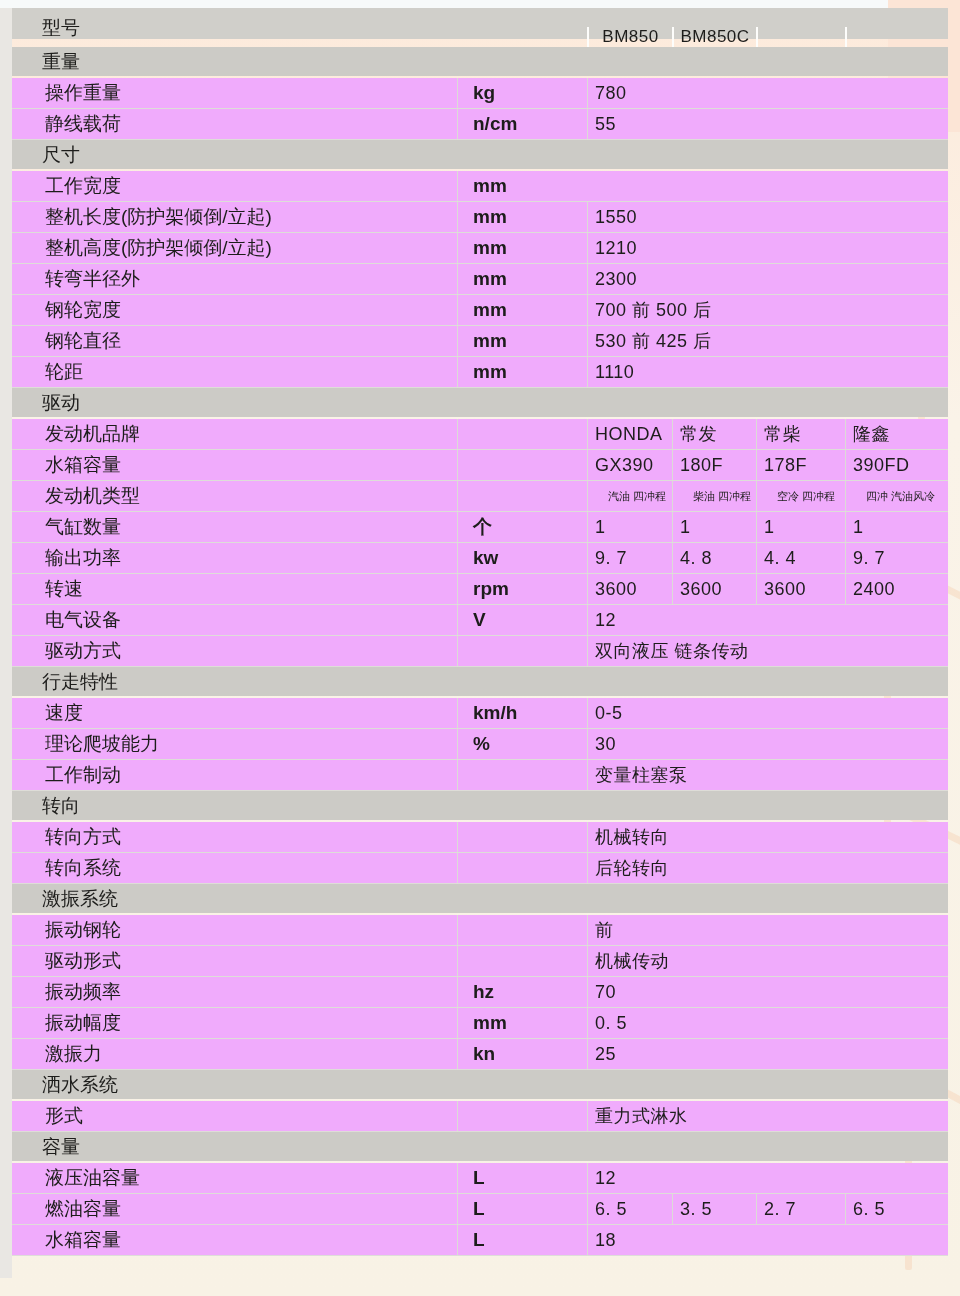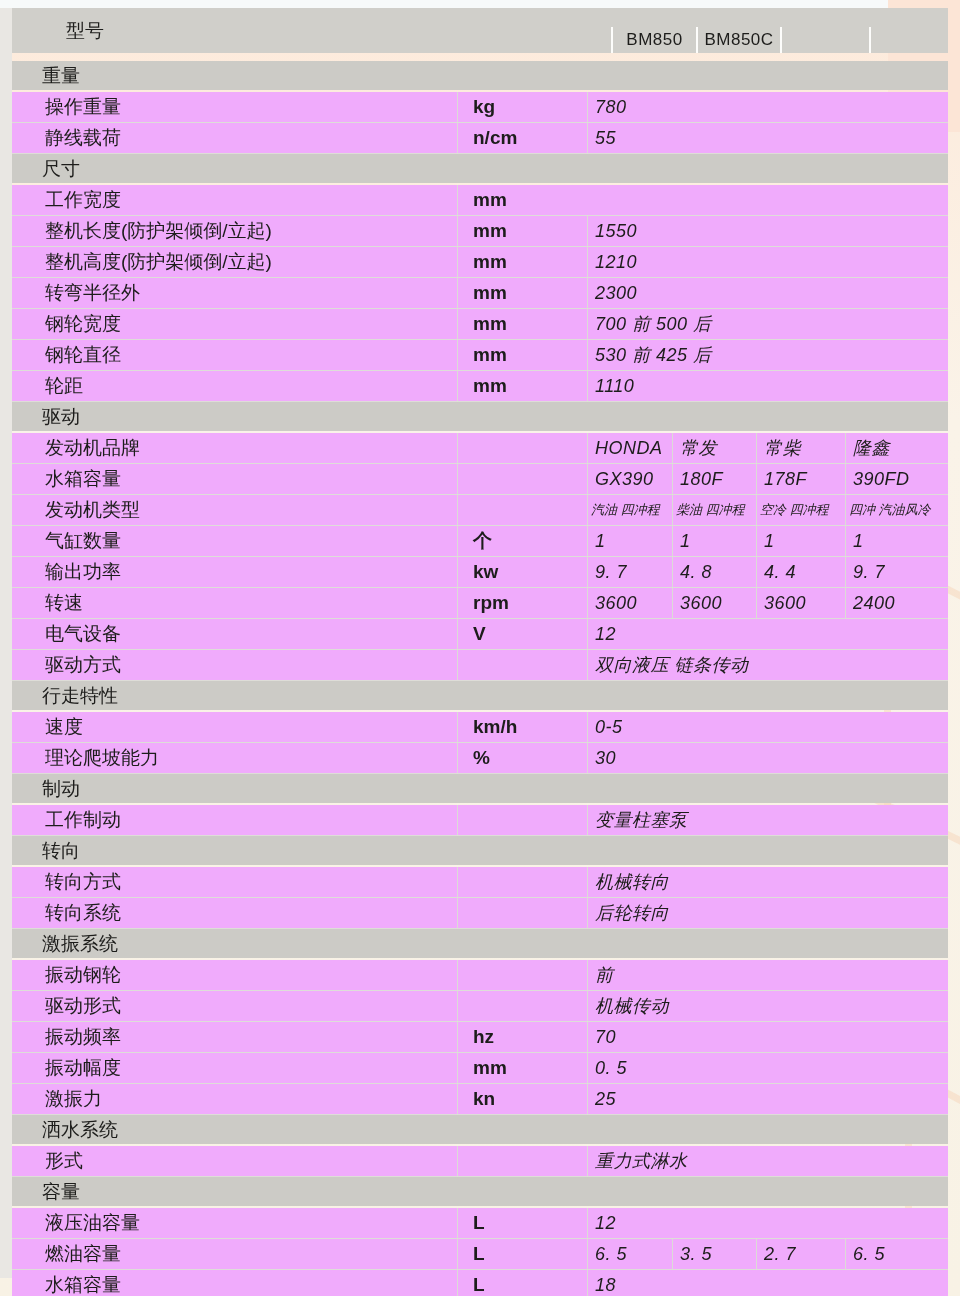--- a/index.html
+++ b/index.html
@@ -19,38 +19,38 @@
   .hl2{left:868px;top:792px;width:125px;height:7px;transform:rotate(26deg);transform-origin:left top;}
   .hl3{left:890px;top:556px;width:115px;height:7px;transform:rotate(27deg);transform-origin:left top;}
   .hl4{left:918px;top:300px;width:7px;height:120px;}
   .hl5{left:896px;top:1062px;width:110px;height:7px;transform:rotate(28deg);transform-origin:left top;}
   .hl6{left:905px;top:1140px;width:7px;height:130px;}
 
   
   .table-wrap{position:absolute;left:12px;top:8px;width:936px;z-index:2;}
   .model-row{
     display:grid;grid-template-columns:575px 85px 84px 89px 103px;
-    height:45px;background:#d0cfca;margin-bottom:8px;box-sizing:border-box;padding-left:24px;
+    height:31px;background:#d0cfca;margin-bottom:8px;box-sizing:border-box;
   }
   .m-label{display:flex;align-items:center;padding-left:30px;font-size:19px;}
   .m-val{display:flex;align-items:center;justify-content:center;border-left:2px solid #fdfdfb;font-size:17px;letter-spacing:.5px;margin-top:19px;}
   .section-bar{
     height:29px;line-height:29px;background:#cccbc6;margin-bottom:2px;
     padding-left:30px;font-size:19px;box-sizing:border-box;
   }
   .spec-row{
     display:grid;grid-template-columns:445px 130px 85px 84px 89px 103px;
     height:31px;background:#f0abfc;border-bottom:1px solid #deddd8;box-sizing:border-box;
   }
   .cell{display:flex;align-items:center;height:100%;box-sizing:border-box;overflow:hidden;white-space:nowrap;}
   .c-label{padding-left:33px;font-size:19px;}
   .c-unit{border-left:1px solid #dcdbd6;padding-left:15px;font-size:19px;font-weight:bold;}
-  .c-val{border-left:1px solid #dcdbd6;padding-left:7px;font-size:18px;letter-spacing:.5px;font-style:italic;}
+  .c-val{border-left:1px solid #dcdbd6;padding-left:7px;font-size:18px;letter-spacing:.5px;}
   .span4{grid-column:3/7;}
-  .small .c-val{font-size:13px;letter-spacing:0;padding-left:3px;}
+  .small .c-val{font-size:11px;letter-spacing:0;padding-left:20px;}
 </style>
 </head>
 <body>
 
 <div class="decor top-strip"></div>
 <div class="decor tr-peach"></div>
 <div class="decor left-gutter"></div>
 <div class="decor hex-line hl1"></div>
 <div class="decor hex-line hl2"></div>
 <div class="decor hex-line hl3"></div>
@@ -181,21 +181,20 @@
     <div class="cell c-label">速度</div>
     <div class="cell c-unit">km/h</div>
     <div class="cell c-val span4">0-5</div>
   </div>
   <div class="spec-row">
     <div class="cell c-label">理论爬坡能力</div>
     <div class="cell c-unit">%</div>
     <div class="cell c-val span4">30</div>
   </div>
 
-  <div class="section-bar">制动</div>
   <div class="spec-row">
     <div class="cell c-label">工作制动</div>
     <div class="cell c-unit"></div>
     <div class="cell c-val span4">变量柱塞泵</div>
   </div>
 
   <div class="section-bar">转向</div>
   <div class="spec-row">
     <div class="cell c-label">转向方式</div>
     <div class="cell c-unit"></div>

